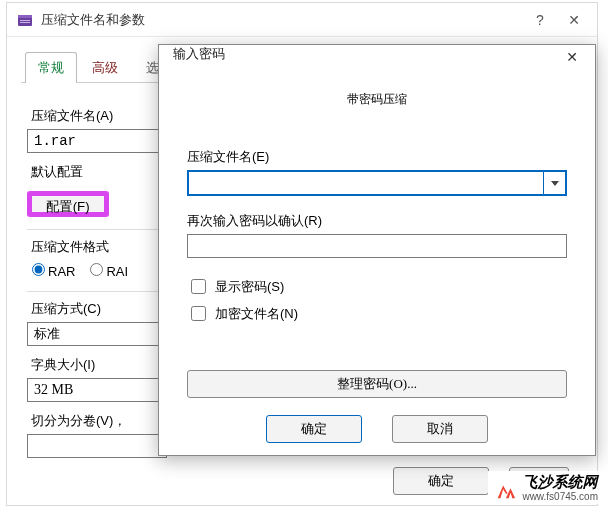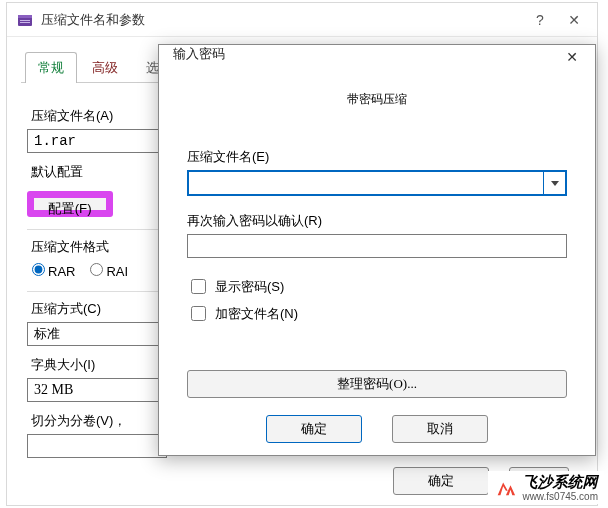--- a/index.html
+++ b/index.html
@@ -77,21 +77,21 @@
     background: #fff;
     font-family: inherit;
     font-size: 13px;
     padding: 2px 6px;
   }
   .field-monospace { font-family: "Courier New", monospace; font-size: 14px; }
 
   .config-btn {
     margin-top: 6px;
     height: 26px;
-    border: 7px solid #d946ef;
+    border: 5px solid #d946ef;
     background: #f4f4f4;
     padding: 2px 14px;
     border-radius: 3px;
   }
 
   .hdiv {
     height: 0;
     border-top: 1px solid #ddd;
     margin: 12px 0 8px 0;
     width: 140px;
@@ -209,21 +209,21 @@
   }
   .btn.primary {
     border: 1px solid #0067c0;
   }
 
   
   .watermark {
     position: absolute;
     right: 4px; bottom: 4px;
     display: flex;
-    align-items: center;
+    align-items: flex-end;
     gap: 6px;
     background: #fff;
     padding: 2px 6px;
     font-size: 14px;
   }
   .watermark .logo {
     width: 22px; height: 22px;
     display: flex; align-items: center; justify-content: center;
   }
   .watermark .line1 { font-weight: 700; font-style: italic; font-size: 15px; }

